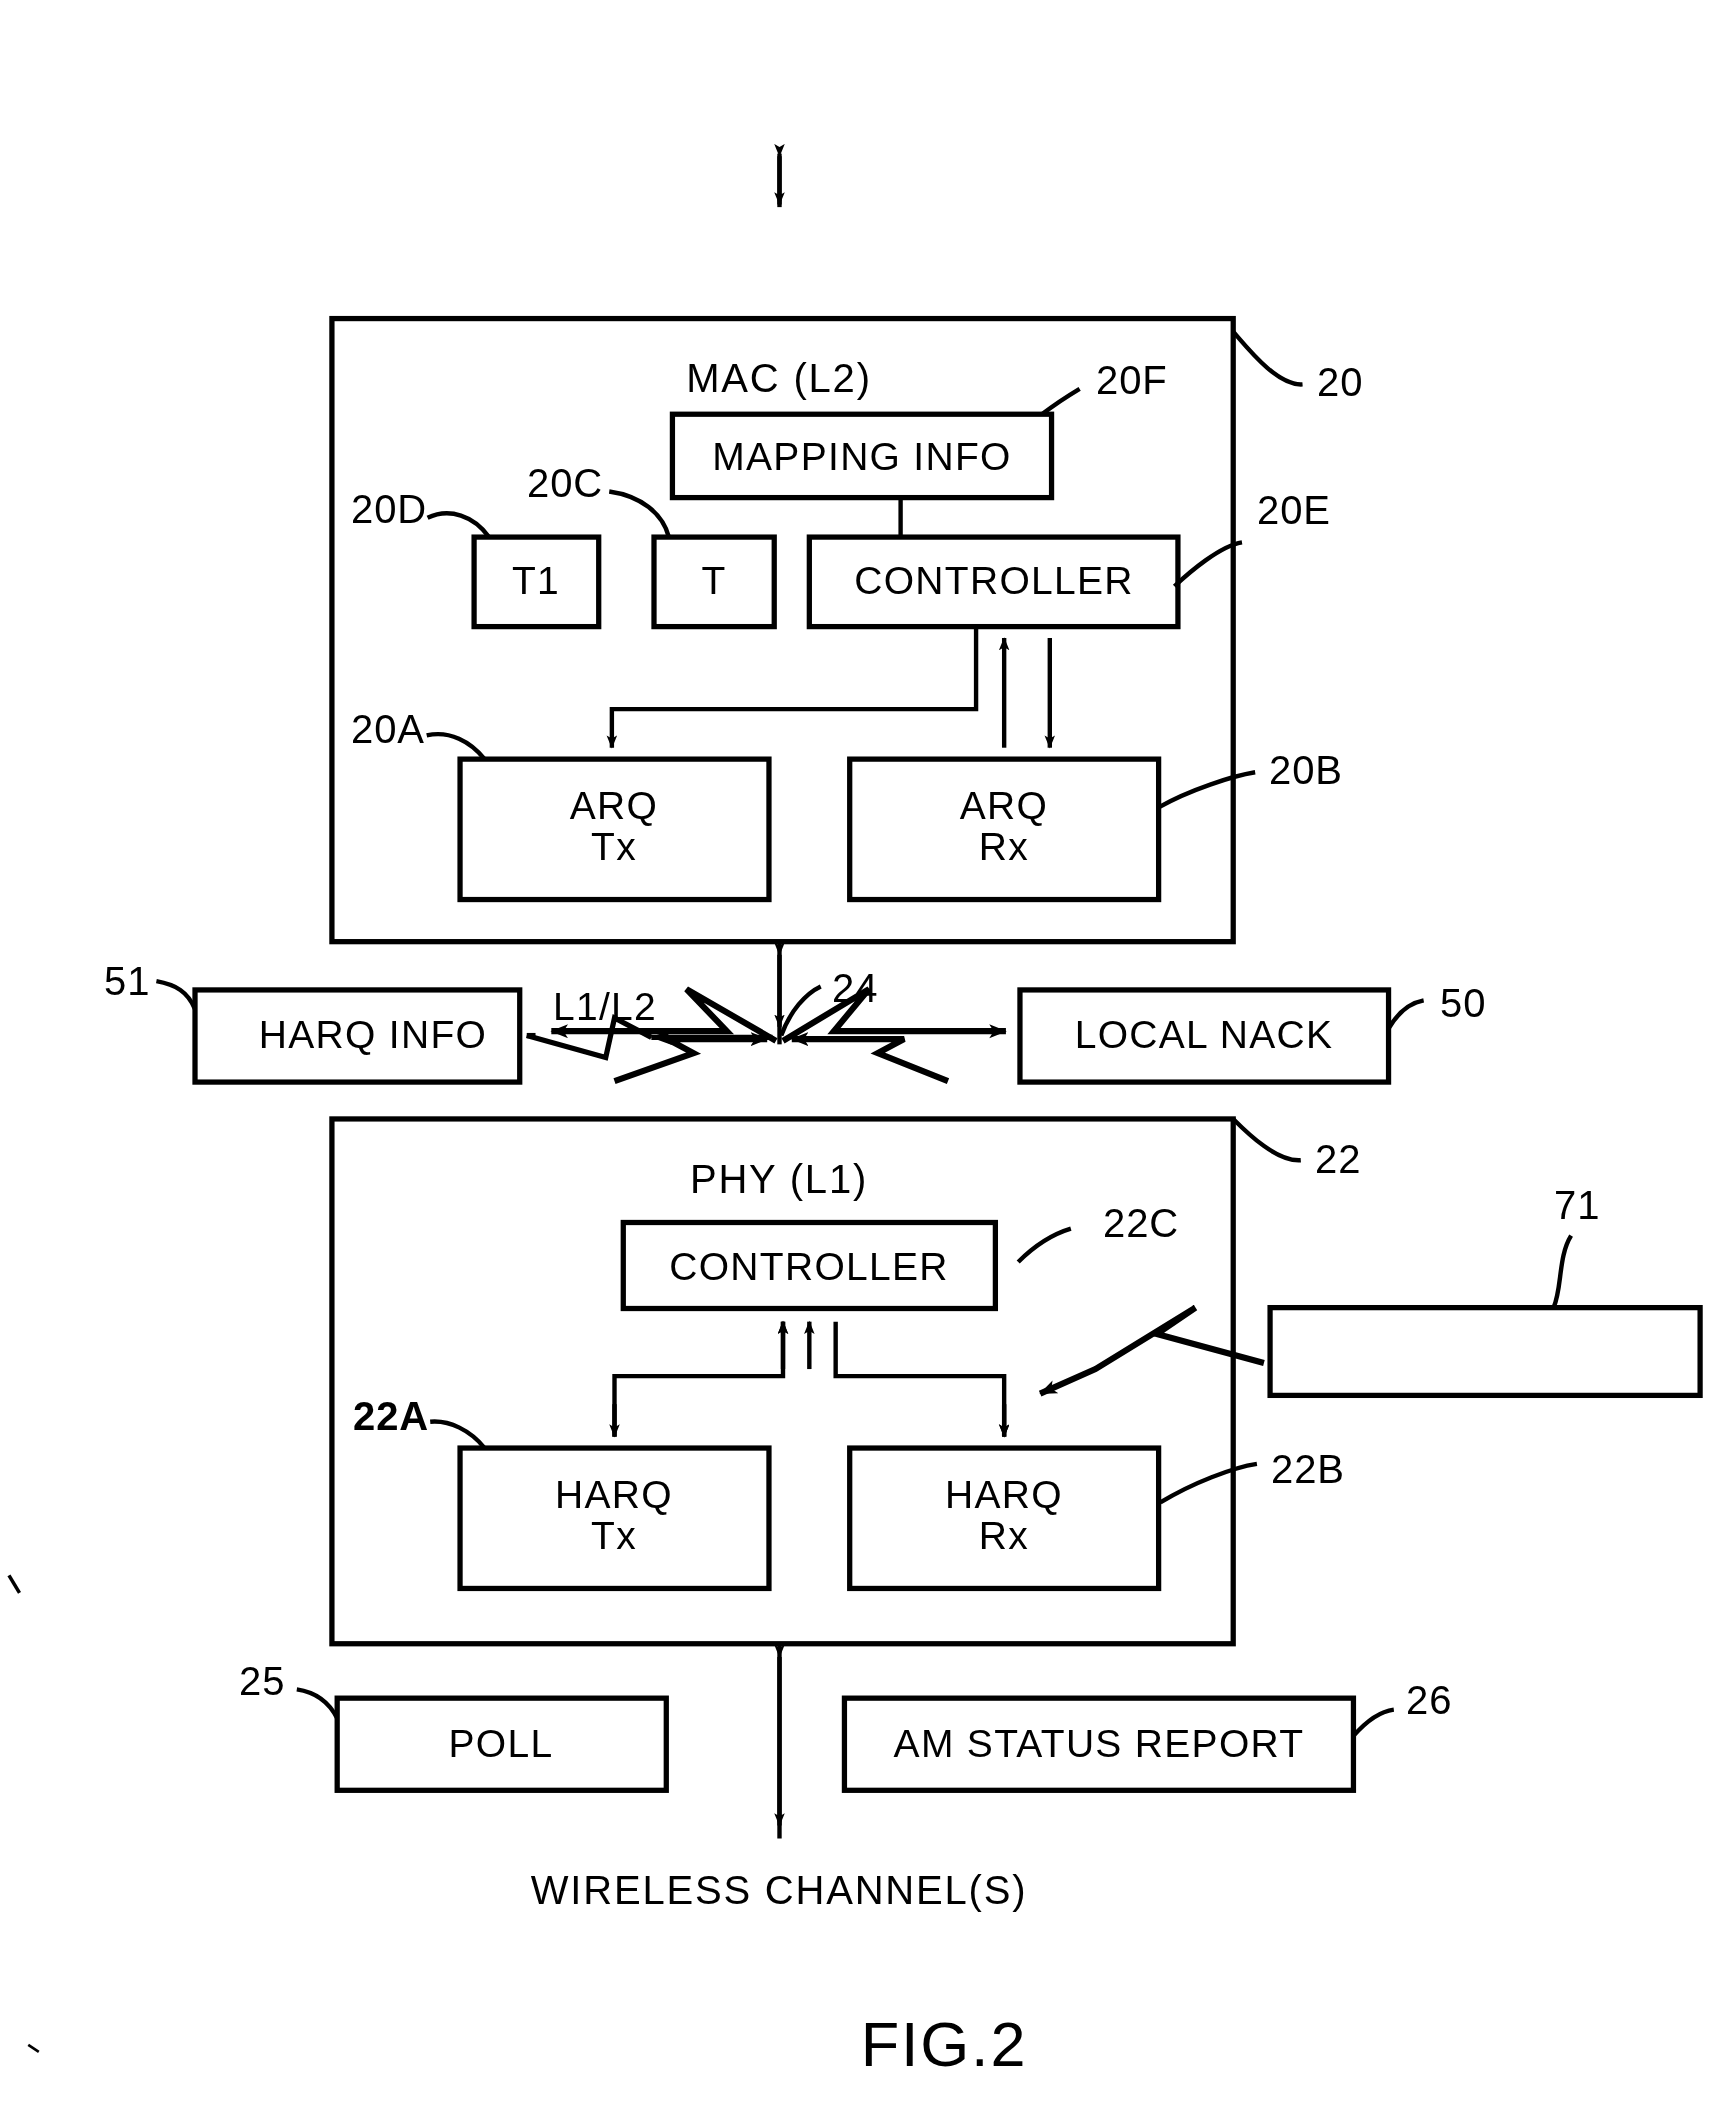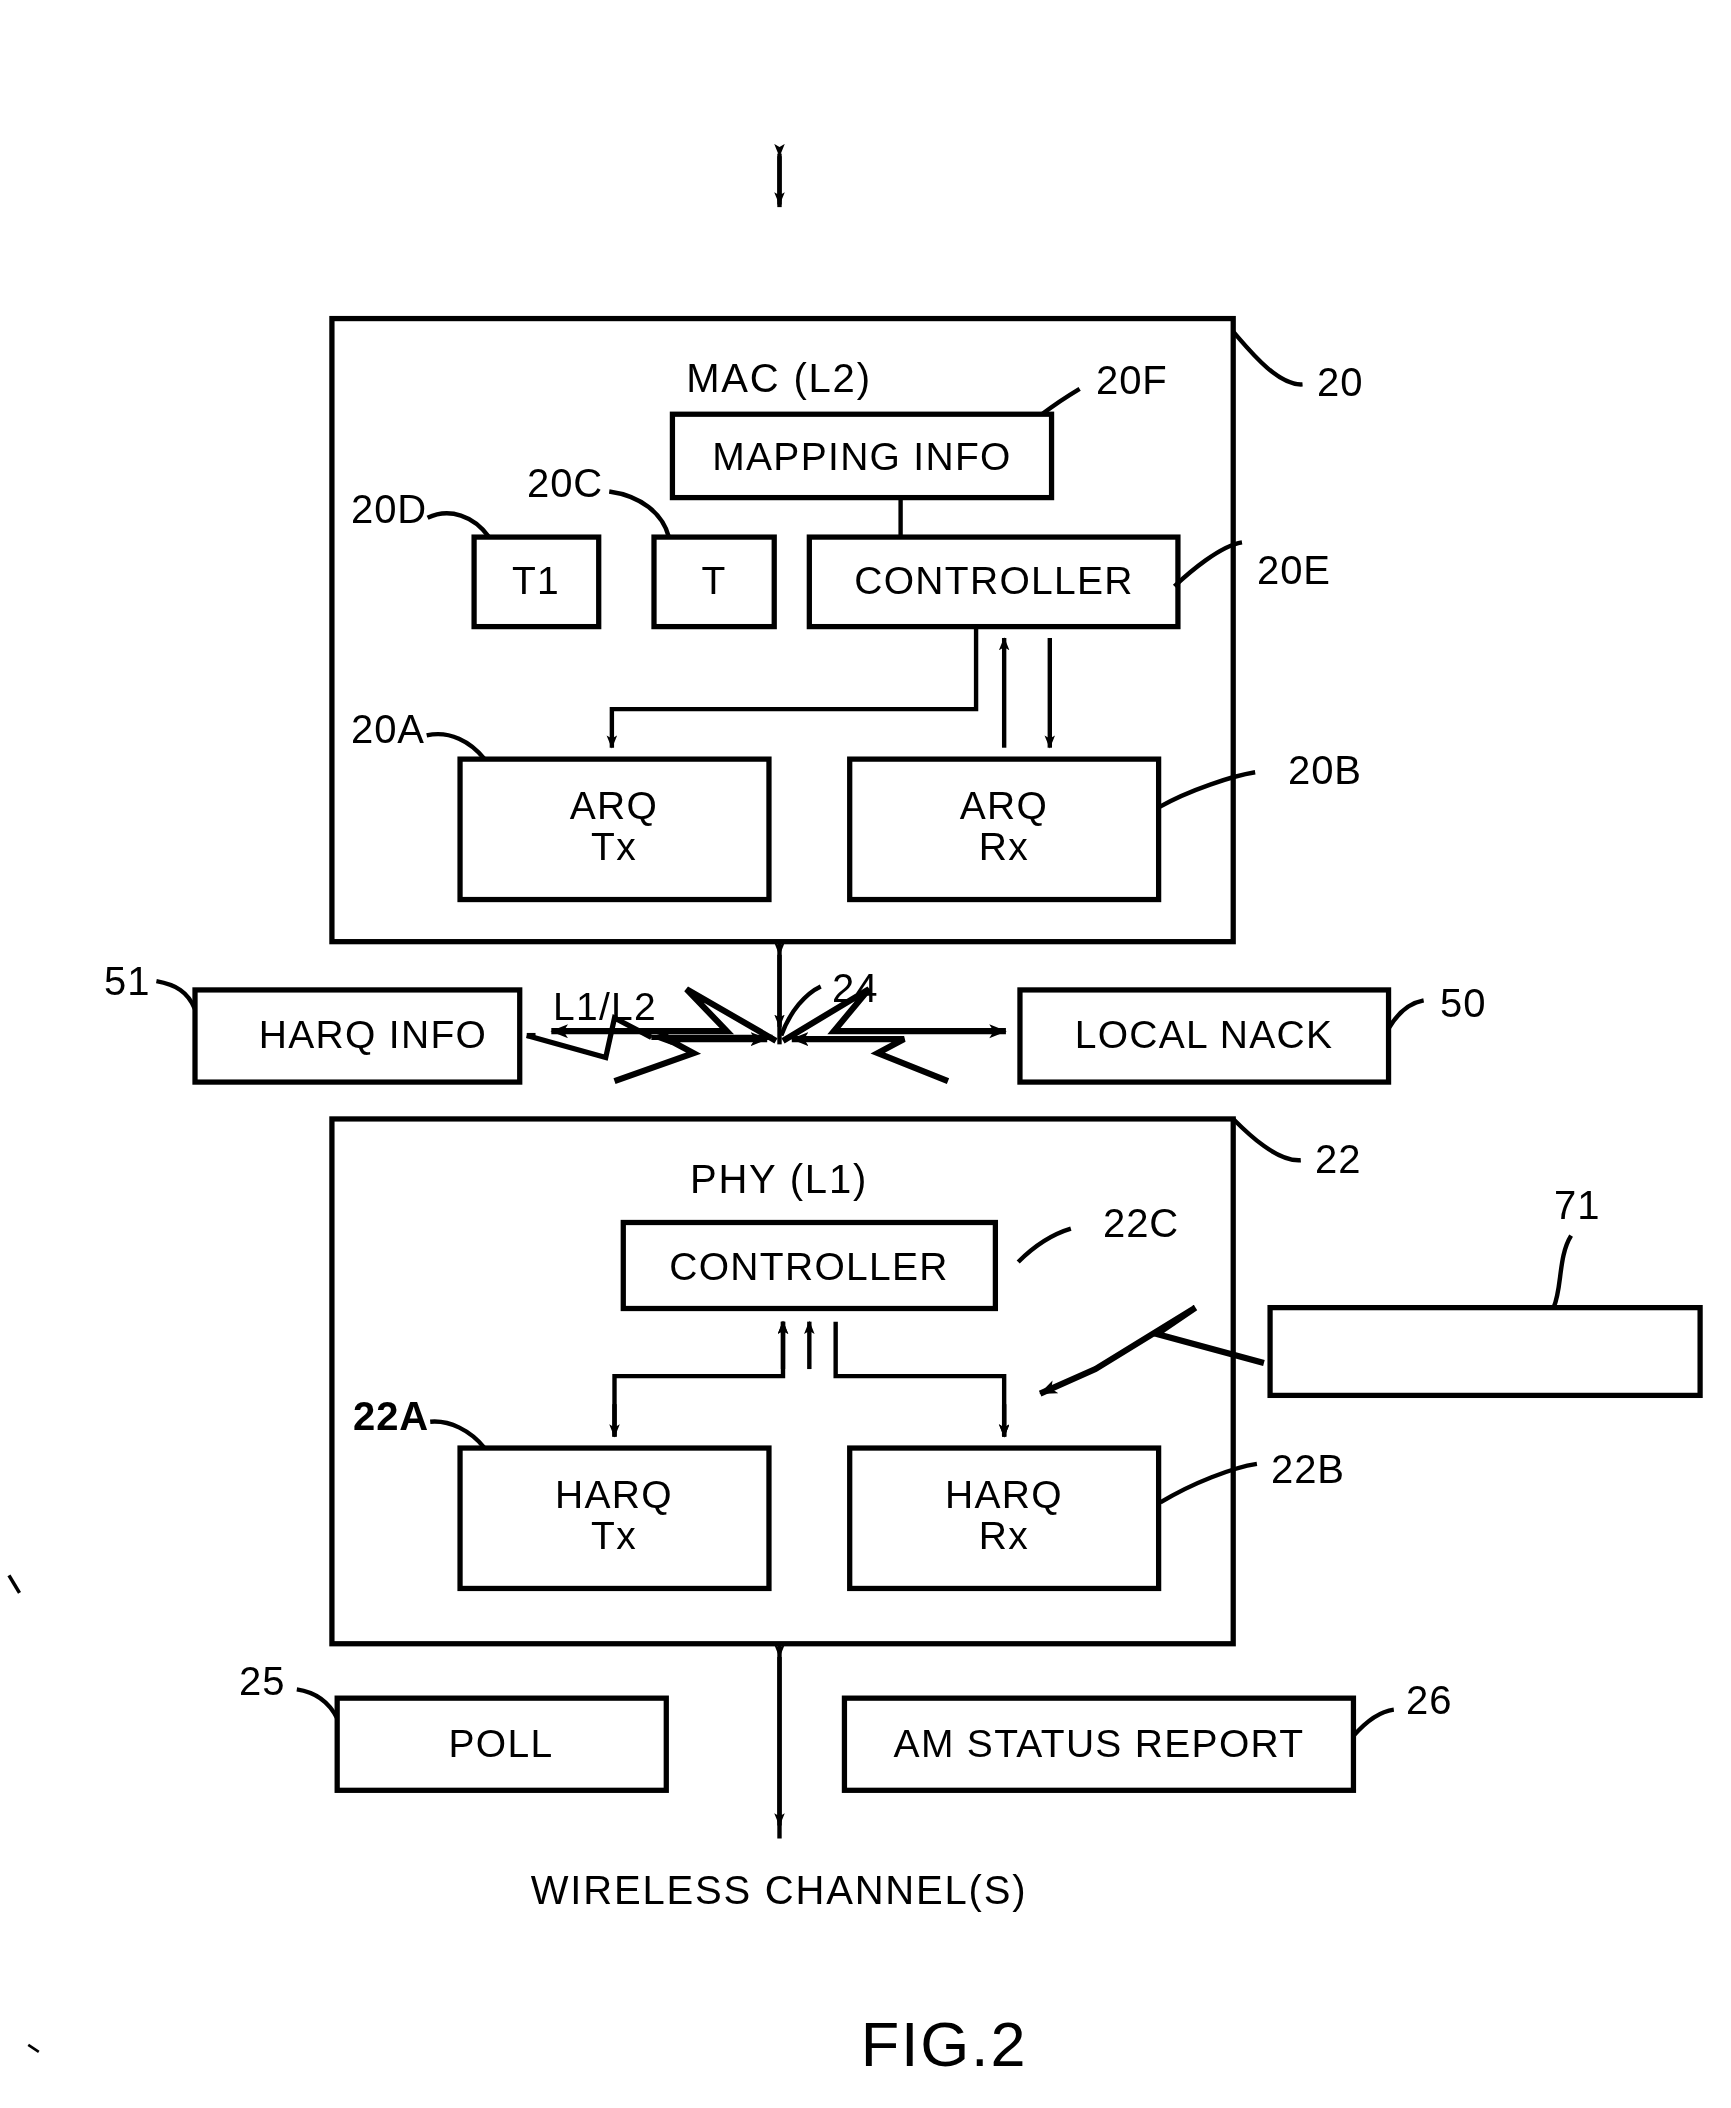--- a/index.html
+++ b/index.html
@@ -208,27 +208,27 @@
   <div class="txt boxlabel ctr" style="left:862px; top:435px;">MAPPING INFO</div>
   <div class="txt refnum" style="left:1096px; top:358px;">20F</div>
 
   <div class="txt boxlabel ctr" style="left:536px; top:559px;">T1</div>
   <div class="txt refnum" style="left:351px; top:487px;">20D</div>
 
   <div class="txt boxlabel ctr" style="left:714px; top:559px;">T</div>
   <div class="txt refnum" style="left:527px; top:461px;">20C</div>
 
   <div class="txt boxlabel ctr" style="left:994px; top:559px;">CONTROLLER</div>
-  <div class="txt refnum" style="left:1257px; top:548px;">20E</div>
+  <div class="txt refnum" style="left:1257px; top:488px;">20E</div>
 
   <div class="txt boxlabel ctr two-line" style="left:614px; top:786px;"><span>ARQ</span><br><span>Tx</span></div>
   <div class="txt refnum" style="left:351px; top:707px;">20A</div>
 
   <div class="txt boxlabel ctr two-line" style="left:1004px; top:786px;"><span>ARQ</span><br><span>Rx</span></div>
-  <div class="txt refnum" style="left:1269px; top:748px;margin-left:19px;">20B</div>
+  <div class="txt refnum" style="left:1269px; top:748px;">20B</div>
 
   <div class="txt refnum" style="left:104px; top:959px;">51</div>
   <div class="txt boxlabel ctr" style="left:341px; top:1013px;margin-left:32px;">HARQ INFO</div>
 
   <div class="txt boxlabel" style="left:553px; top:985px;">L1/L2</div>
 
   <div class="txt refnum" style="left:832px; top:966px;">24</div>
 
   <div class="txt boxlabel ctr" style="left:1204px; top:1013px;">LOCAL NACK</div>
   <div class="txt refnum" style="left:1440px; top:981px;">50</div>

